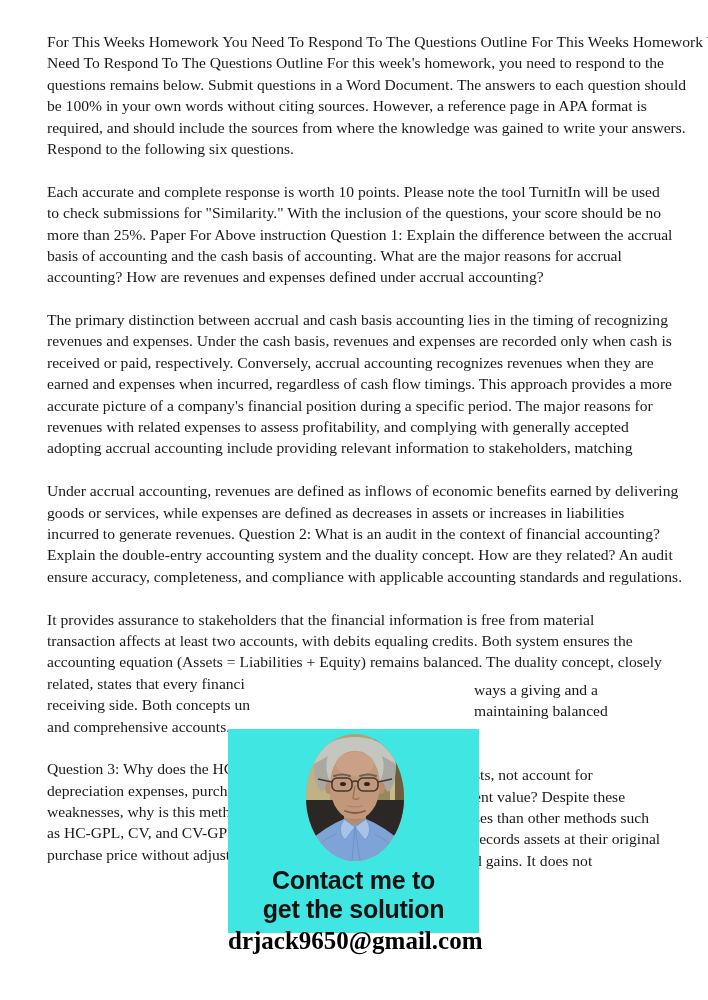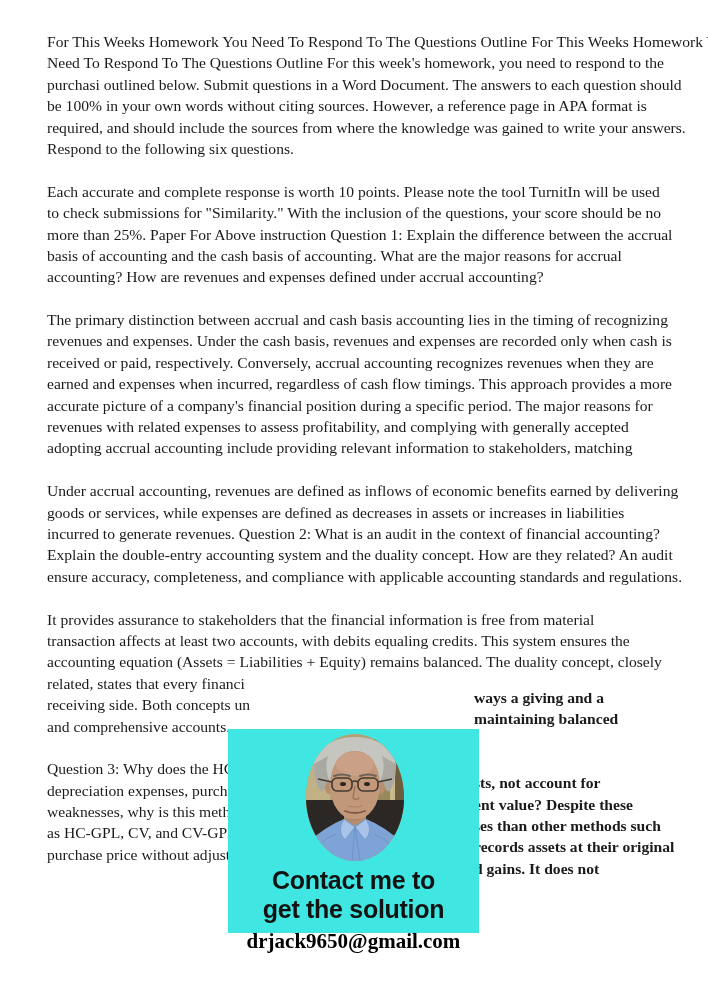--- a/index.html
+++ b/index.html
@@ -21,21 +21,21 @@
     position:absolute;
     left:47px; top:31px;
     width:661px;
     font-size:15.6px;
     line-height:21.4px;
     color:var(--doc-text);
   }
   .para { margin:0 0 21.4px 0; }
   .line { white-space:nowrap; height:21.4px; }
   .line.split { position:relative; }
-  .frag-right { position:absolute; left:427px; top:14px;font-weight:bold; }
+  .frag-right { position:absolute; left:427px; top:6px; }
 
   
   .overlay {
     position:absolute;
     left:228px; top:729px;
     width:251px; height:204px;
     background:var(--overlay-bg);
   }
   .portrait {
     position:absolute;
@@ -53,35 +53,35 @@
     font-weight:bold;
     font-size:25px;
     line-height:28.5px;
     letter-spacing:-0.3px;
     color:var(--overlay-text);
   }
   .ov-email {
     margin-top:5px;
     font-family:"Liberation Serif", serif;
     font-weight:bold;
-    font-size:21px;
+    font-size:25px;
     line-height:26px;
     color:var(--email-text);
   }
 </style>
 </head>
 <body>
 
 <div class="page">
 
   <div class="doc-text" id="doc-text">
       <div class="para">
         <div class="line">For This Weeks Homework You Need To Respond To The Questions Outline For This Weeks Homework You</div>
         <div class="line">Need To Respond To The Questions Outline For this week's homework, you need to respond to the</div>
-        <div class="line">purchasi outlined below. Submit questions in a Word Document. The answers to each question should</div>
+        <div class="line">questions remains below. Submit questions in a Word Document. The answers to each question should</div>
         <div class="line">be 100% in your own words without citing sources. However, a reference page in APA format is</div>
         <div class="line">required, and should include the sources from where the knowledge was gained to write your answers.</div>
         <div class="line">Respond to the following six questions.</div>
       </div>
       <div class="para">
         <div class="line">Each accurate and complete response is worth 10 points. Please note the tool TurnitIn will be used</div>
         <div class="line">to check submissions for "Similarity." With the inclusion of the questions, your score should be no</div>
         <div class="line">more than 25%. Paper For Above instruction Question 1: Explain the difference between the accrual</div>
         <div class="line">basis of accounting and the cash basis of accounting. What are the major reasons for accrual</div>
         <div class="line">accounting? How are revenues and expenses defined under accrual accounting?</div>
@@ -97,21 +97,21 @@
       </div>
       <div class="para">
         <div class="line">Under accrual accounting, revenues are defined as inflows of economic benefits earned by delivering</div>
         <div class="line">goods or services, while expenses are defined as decreases in assets or increases in liabilities</div>
         <div class="line">incurred to generate revenues. Question 2: What is an audit in the context of financial accounting?</div>
         <div class="line">Explain the double-entry accounting system and the duality concept. How are they related? An audit</div>
         <div class="line">ensure accuracy, completeness, and compliance with applicable accounting standards and regulations.</div>
       </div>
       <div class="para">
         <div class="line">It provides assurance to stakeholders that the financial information is free from material</div>
-        <div class="line">transaction affects at least two accounts, with debits equaling credits. This system ensures the</div>
+        <div class="line">transaction affects at least two accounts, with debits equaling credits. Both system ensures the</div>
         <div class="line">accounting equation (Assets = Liabilities + Equity) remains balanced. The duality concept, closely</div>
         <div class="line split"><span class="frag-left">related, states that every financi</span><span class="frag-right">ways a giving and a</span></div>
         <div class="line split"><span class="frag-left">receiving side. Both concepts un</span><span class="frag-right">maintaining balanced</span></div>
         <div class="line">and comprehensive accounts.</div>
       </div>
       <div class="para">
         <div class="line split"><span class="frag-left">Question 3: Why does the HC m</span><span class="frag-right">sts, not account for</span></div>
         <div class="line split"><span class="frag-left">depreciation expenses, purchasi</span><span class="frag-right">ent value? Despite these</span></div>
         <div class="line split"><span class="frag-left">weaknesses, why is this method</span><span class="frag-right">ses than other methods such</span></div>
         <div class="line split"><span class="frag-left">as HC-GPL, CV, and CV-GPL a</span><span class="frag-right">records assets at their original</span></div>

